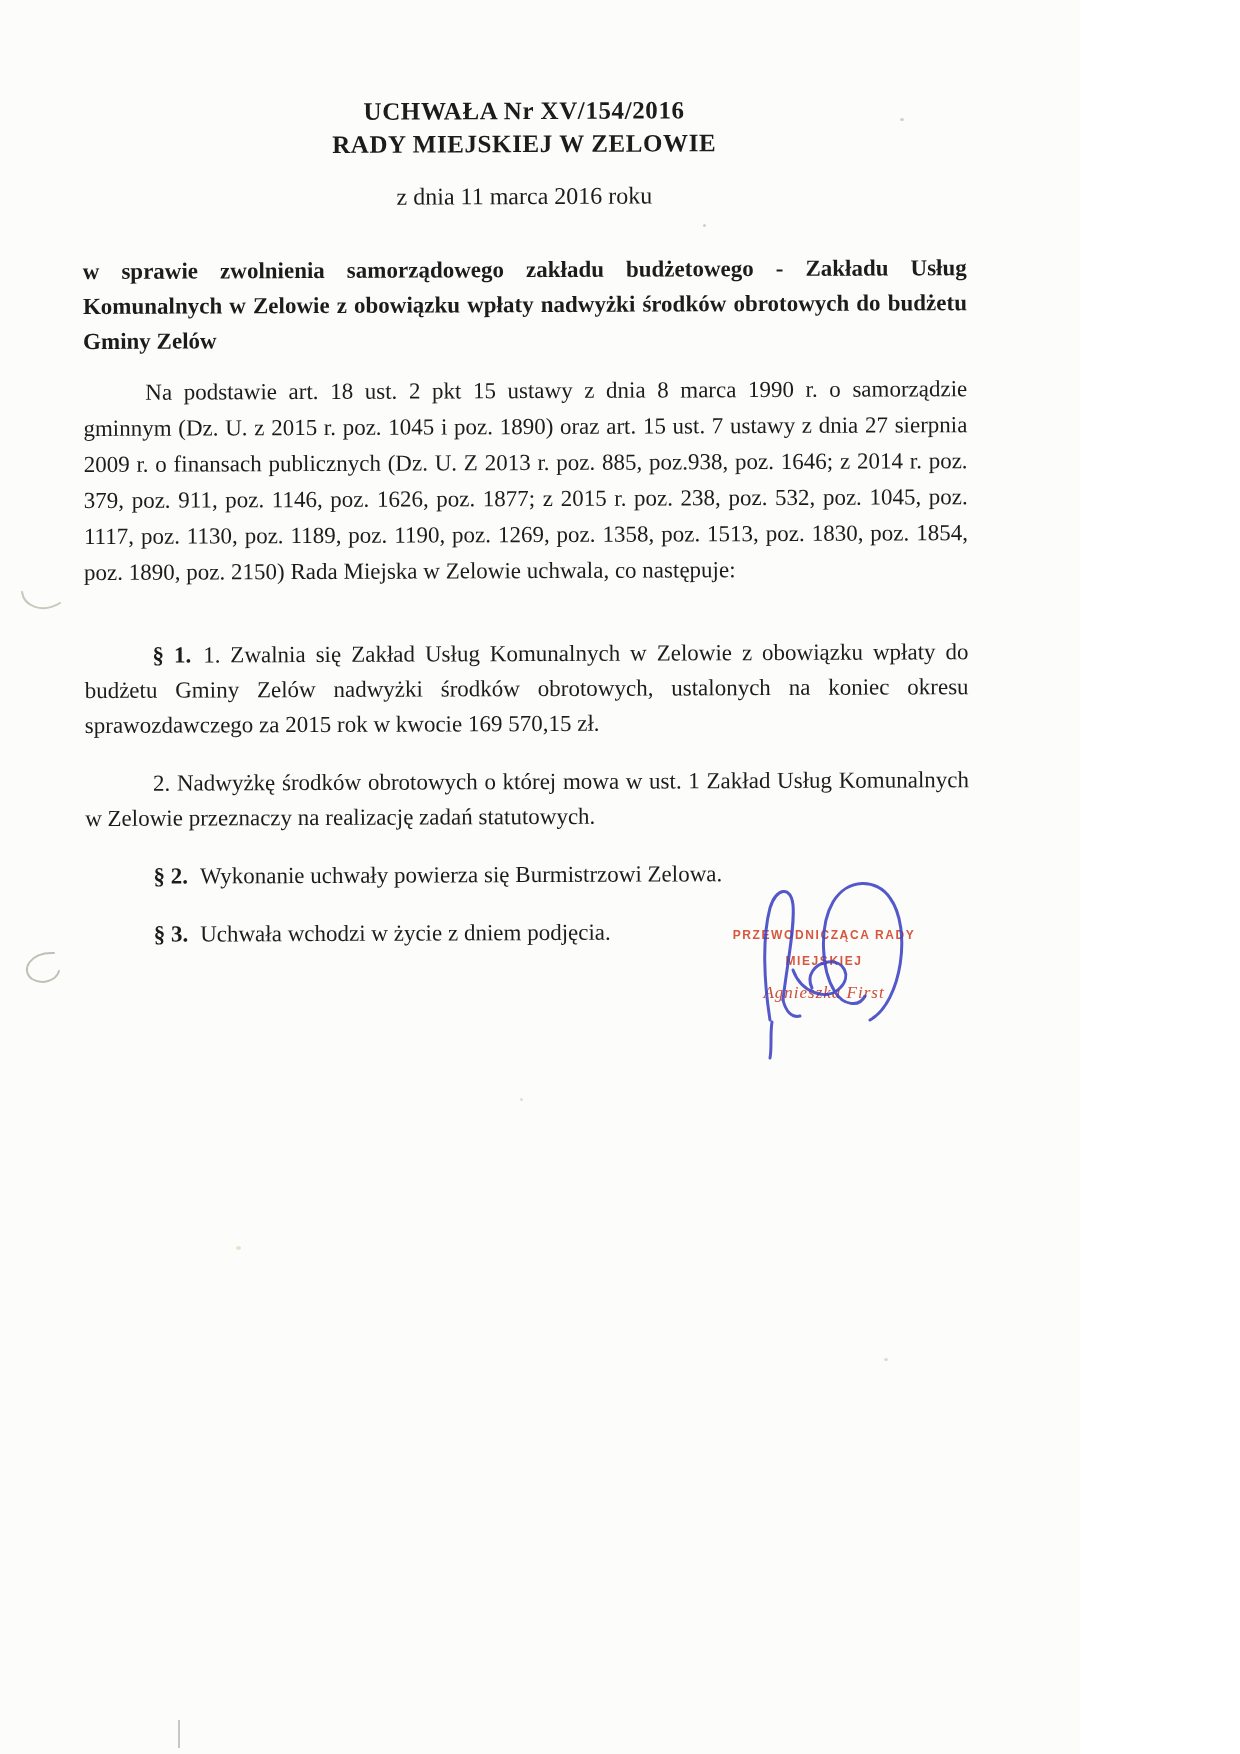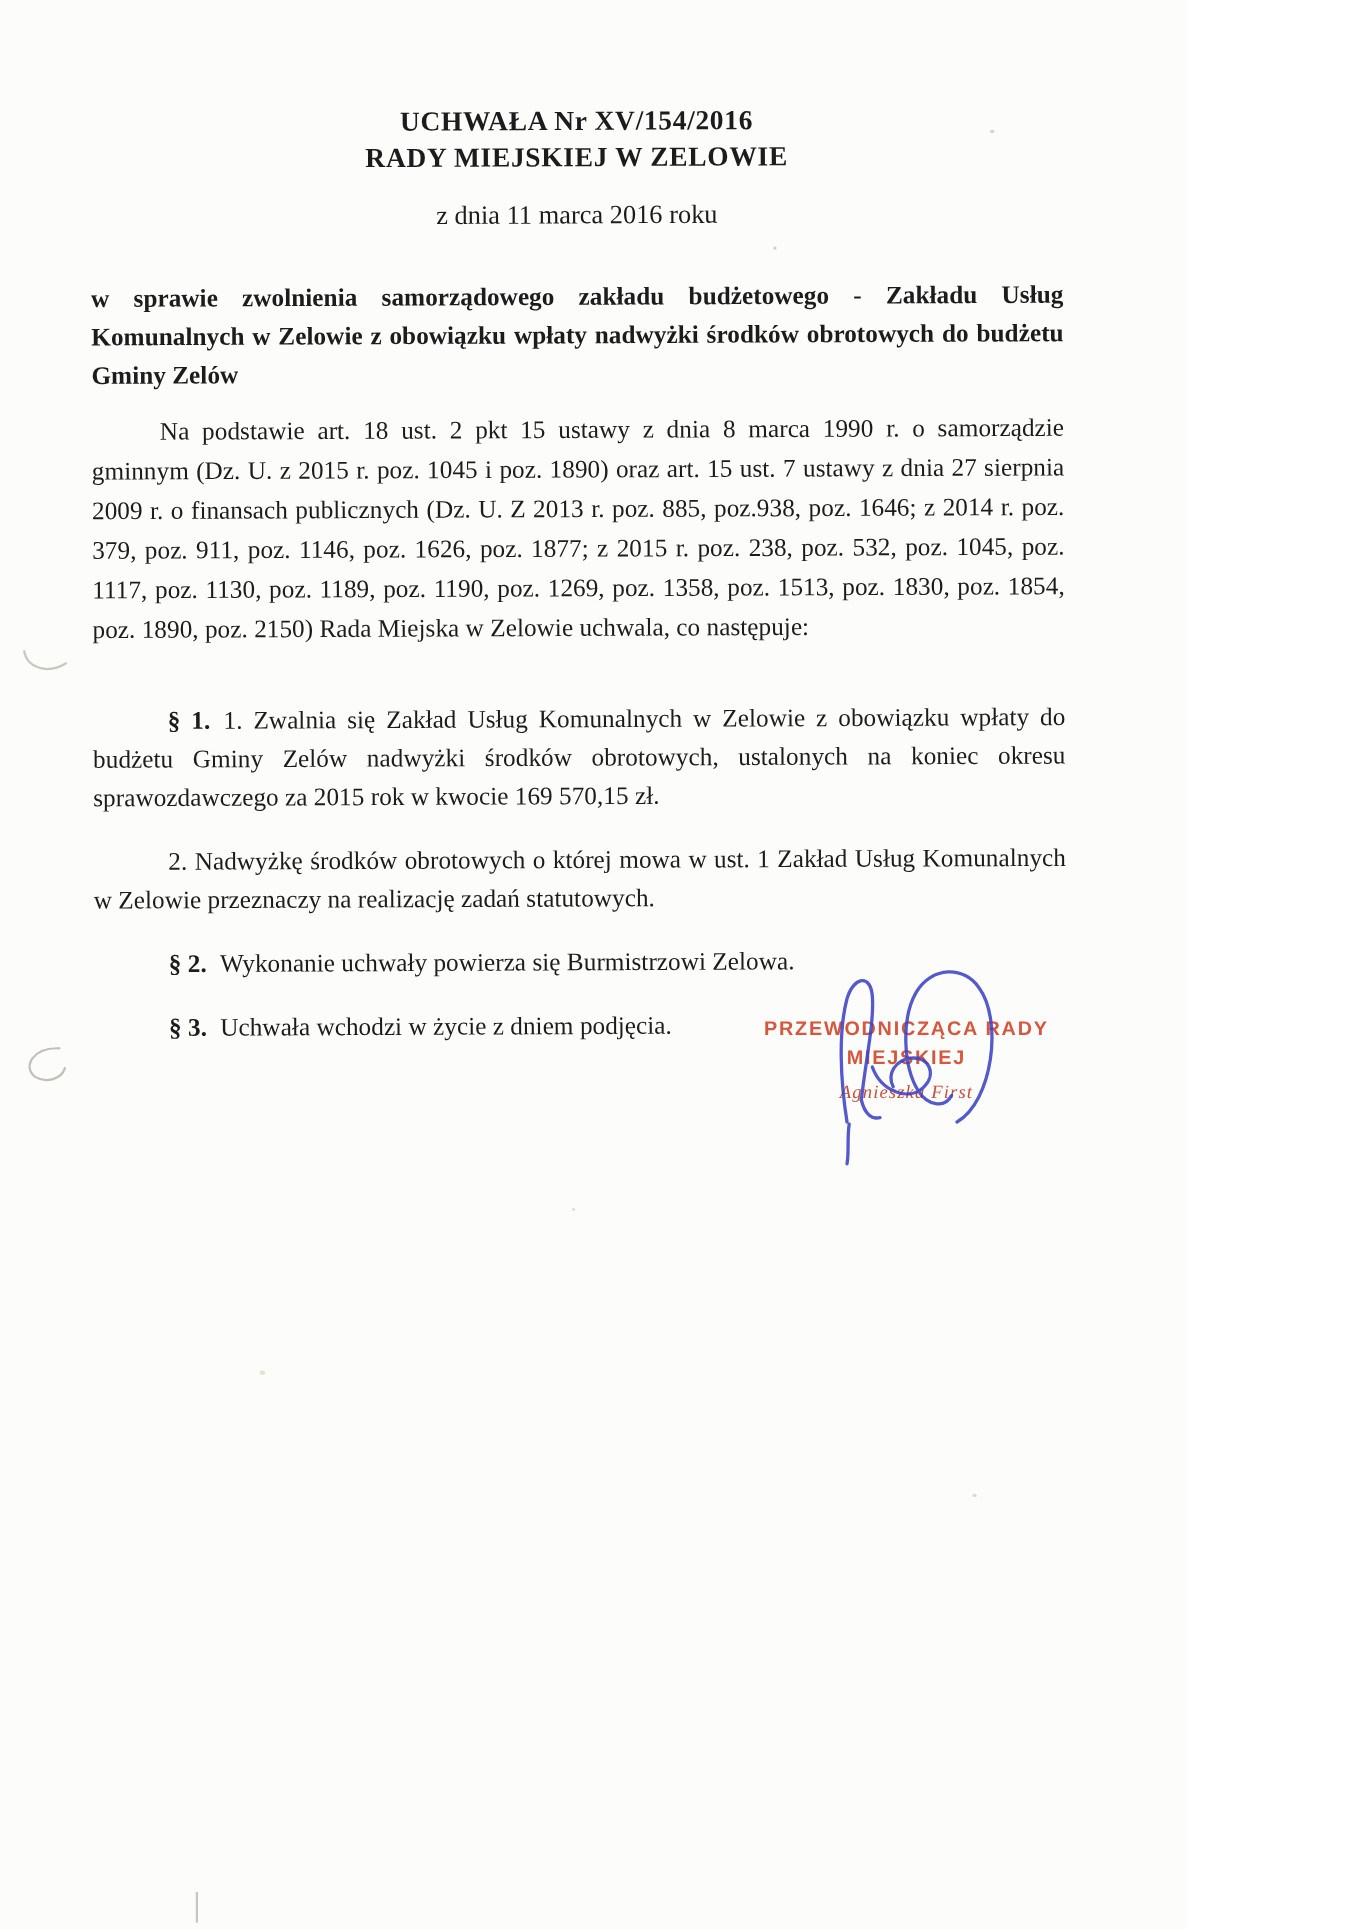--- a/index.html
+++ b/index.html
@@ -75,21 +75,21 @@
   .sig-block {
     position: absolute;
     left: 688px;
     top: 922px;
     width: 272px;
     text-align: center;
     z-index: 2;
   }
   .stamp-line {
     font-family: "Liberation Sans", sans-serif;
-    font-size: 18px;
+    font-size: 12px;
     font-weight: bold;
     letter-spacing: 1.6px;
     line-height: 26px;
     color: #d44b30;
     opacity: 0.93;
   }
   .signee {
     font-style: italic;
     font-size: 17px;
     letter-spacing: 1px;

